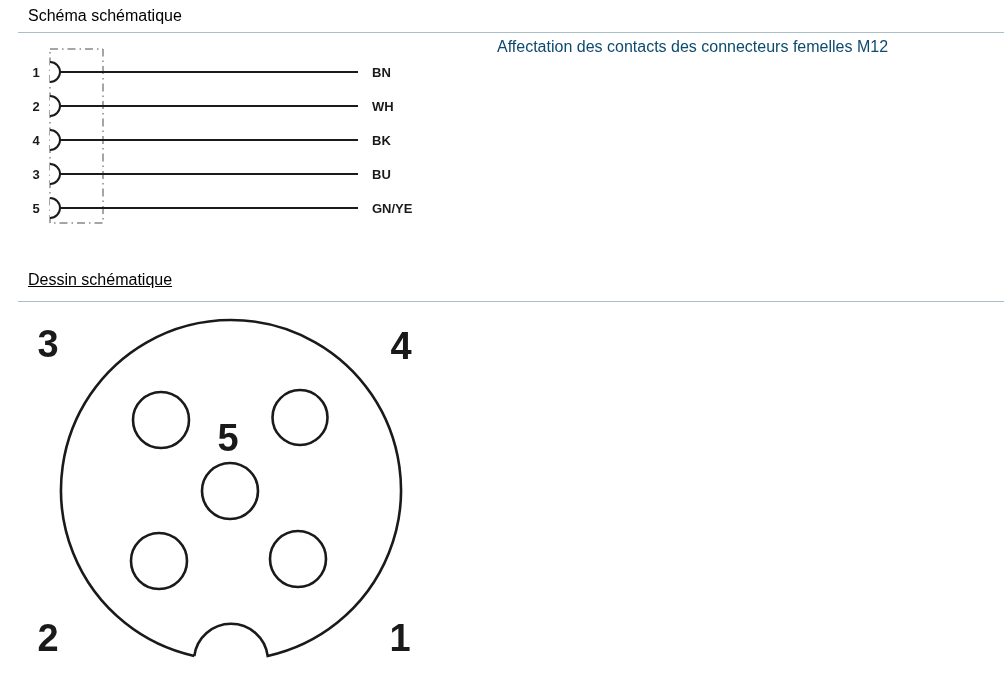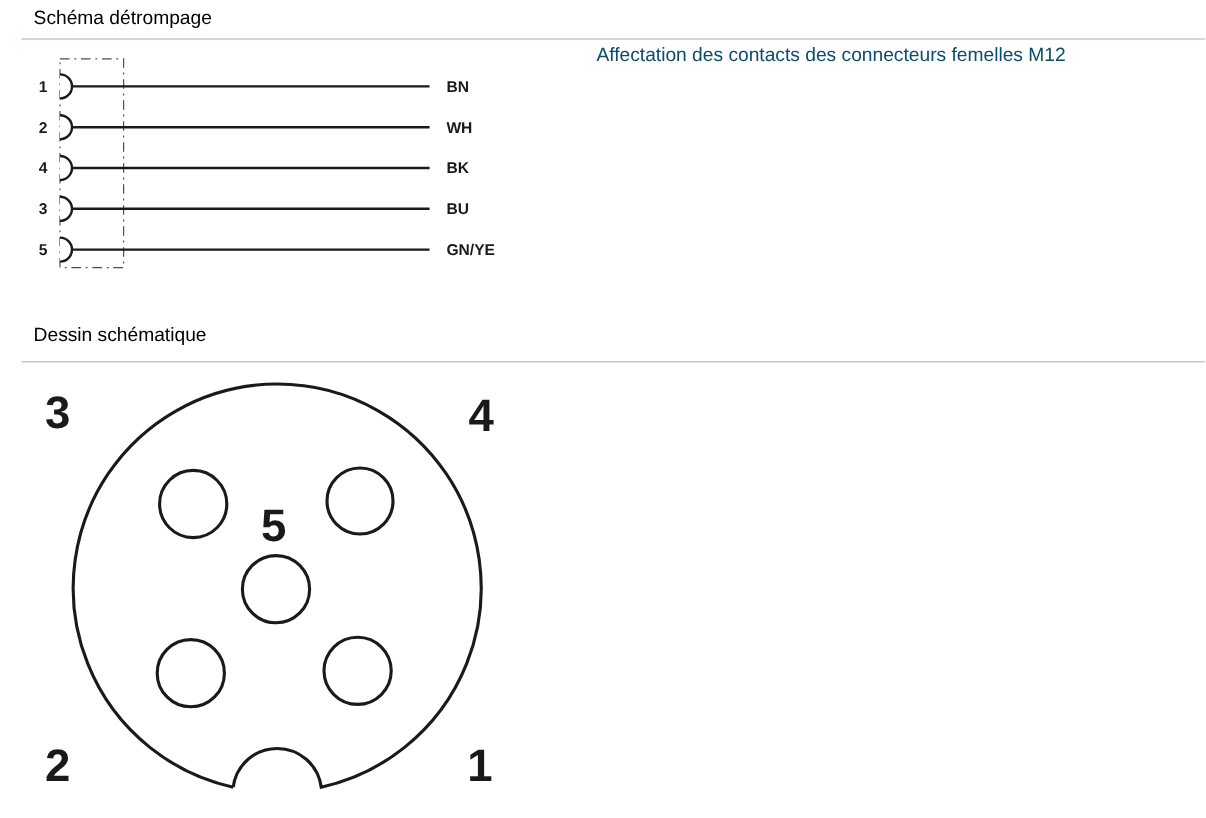--- a/index.html
+++ b/index.html
@@ -14,21 +14,21 @@
   }
   .section-heading{
     position:absolute;
     left:28px;
     font-size:16px;
     line-height:19px;
     color:#000;
     white-space:nowrap;
   }
   .heading-1{top:6px;}
-  .heading-2{top:270px;}
+  .heading-2{top:270px;text-decoration:underline;}
   .rule{
     position:absolute;
     left:18px;
     width:986px;
     height:1px;
     background:#a9bfc6;
   }
   .rule-1{top:32px;}
   .rule-2{top:301px;}
   .caption{
@@ -46,21 +46,21 @@
   .svg-connector{top:305px;}
   .wire-label{font-size:13px; font-weight:bold; fill:#1a1a1a;}
   .pin-label{font-size:13px; font-weight:bold; fill:#1a1a1a;}
   .big-num{font-size:38px; font-weight:bold; fill:#1a1a1a;}
 </style>
 </head>
 <body>
 
 <div class="page">
 
-  <div class="section-heading heading-1">Schéma détrompage</div>
+  <div class="section-heading heading-1">Schéma schématique</div>
   <div class="rule rule-1"></div>
 
   <svg class="diagram-svg svg-wiring" width="460" height="210" viewBox="0 0 460 210">
 
     <rect x="50" y="11" width="53" height="174" fill="none" stroke="#4d4d4d" stroke-width="1" stroke-dasharray="8 4 1.5 4"></rect>
 
     <g>
       <text class="pin-label" x="36" y="38.5" text-anchor="middle">1</text>
       <path d="M 50 24 A 10 10 0 1 1 50 44" fill="#ffffff" stroke="#1a1a1a" stroke-width="2"></path>
       <line x1="59.5" y1="34" x2="358" y2="34" stroke="#1a1a1a" stroke-width="2"></line>

